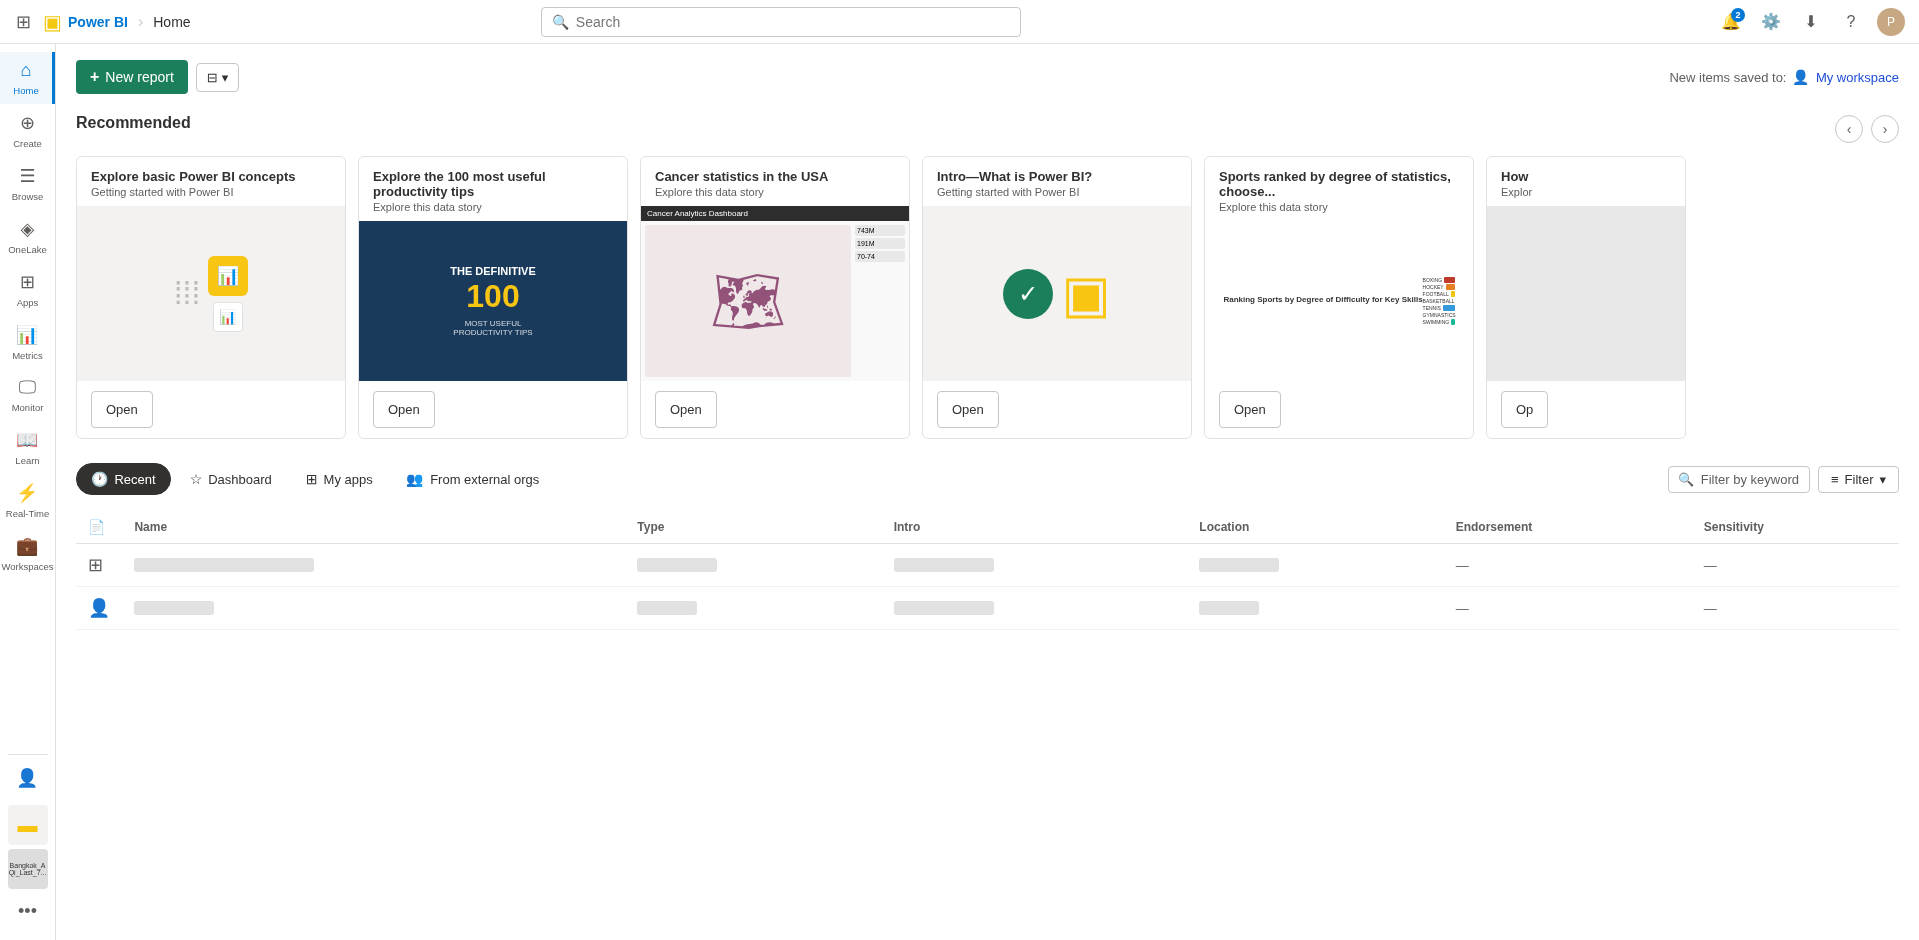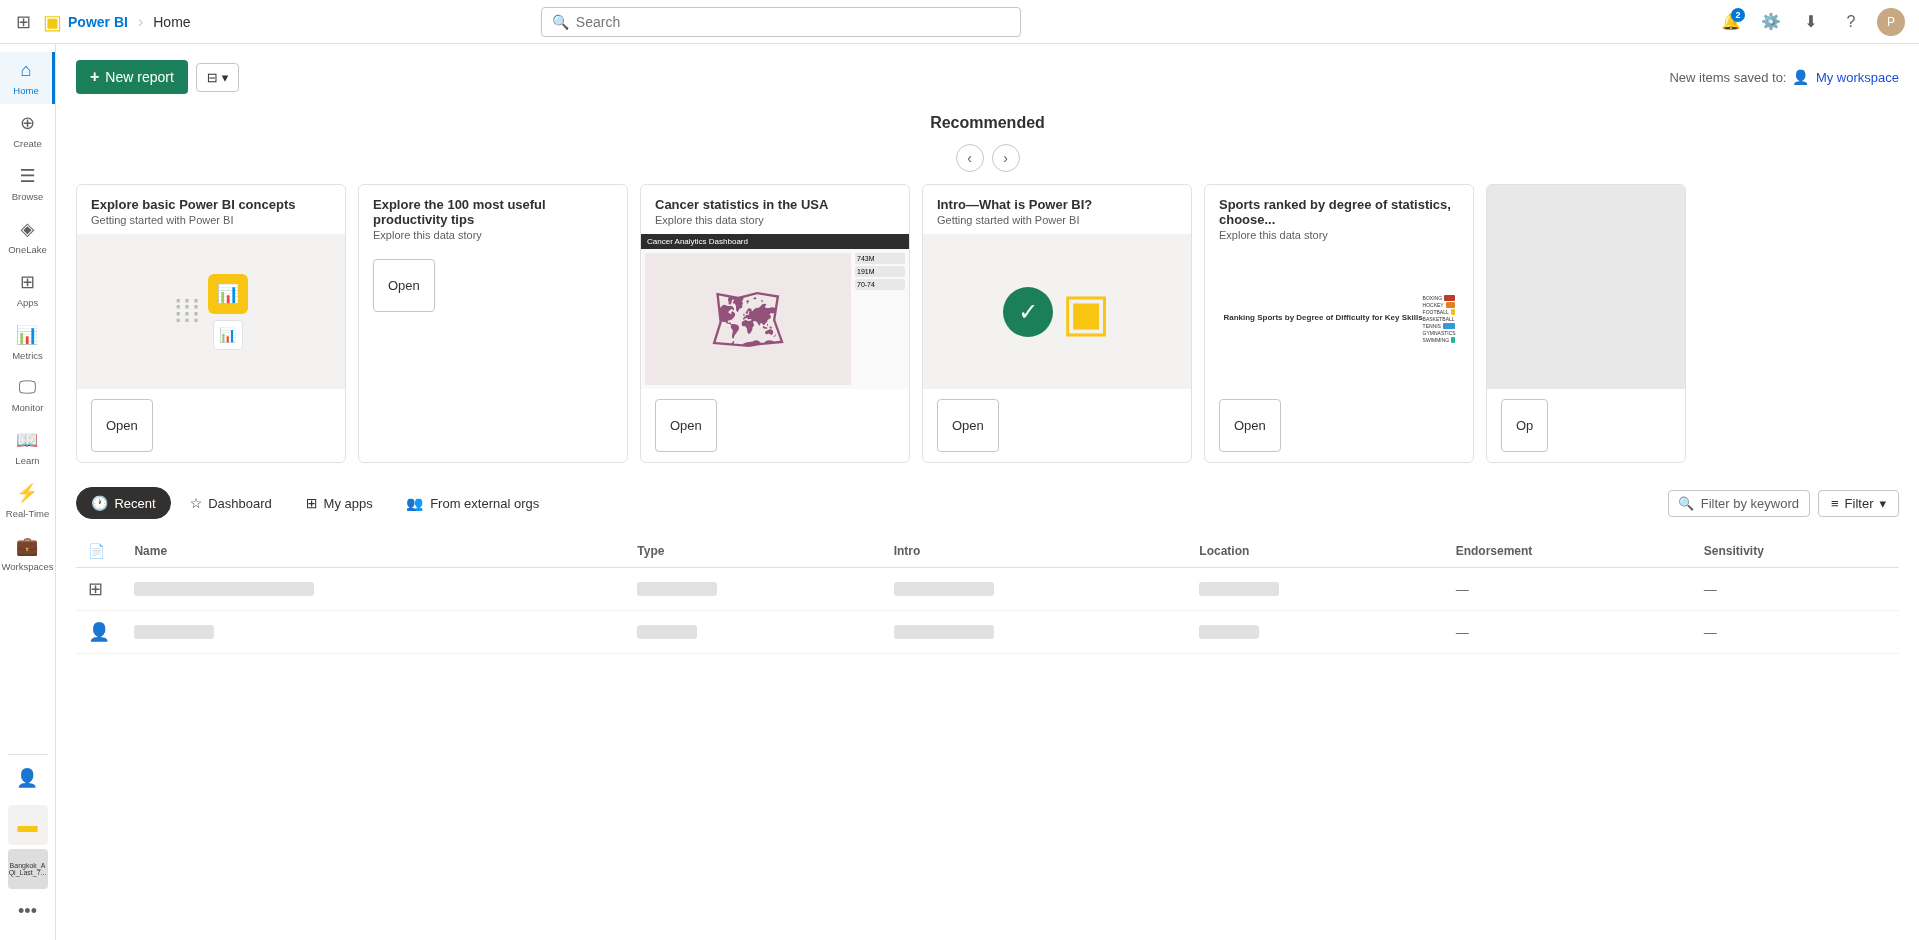--- a/index.html
+++ b/index.html
@@ -101,42 +101,42 @@
 
     
     .section-title { font-size: 16px; font-weight: 600; color: #323130; margin-bottom: 12px; }
     .recommended-nav { display: flex; align-items: center; gap: 8px; }
     .nav-arrow {
       width: 28px; height: 28px; border-radius: 50%; border: 1px solid #c8c6c4;
       background: #fff; cursor: pointer; display: flex; align-items: center;
       justify-content: center; color: #605e5c; font-size: 14px; flex-shrink: 0;
     }
     .recommended-header {
-      display: flex; align-items: center; justify-content: space-between; margin-bottom: 12px; flex-direction: column;
+      display: flex; align-items: center; justify-content: space-between; margin-bottom: 12px;
     }
     .cards-container {
       display: flex; gap: 12px; overflow: hidden;
     }
     .card {
       background: #fff; border: 1px solid #e1e1e1; border-radius: 6px;
       width: 270px; flex-shrink: 0; overflow: hidden;
       display: flex; flex-direction: column;
     }
     .card-header { padding: 12px 14px 8px; }
     .card-title { font-size: 13px; font-weight: 600; color: #323130; margin-bottom: 2px; }
     .card-subtitle { font-size: 11px; color: #605e5c; }
     .card-image {
       flex: 1; background: #f3f2f1; min-height: 140px;
       display: flex; align-items: center; justify-content: center;
       overflow: hidden; position: relative;
     }
     .card-footer { padding: 10px 14px; }
     .btn-open {
       background: transparent; border: 1px solid #c8c6c4; border-radius: 4px;
-      padding: 18px 14px; font-size: 13px; cursor: pointer; color: #323130;
+      padding: 10px 14px; font-size: 13px; cursor: pointer; color: #323130;
     }
 
     
     .card-img-explore {
       display: flex; gap: 8px; align-items: center; justify-content: center; padding: 16px;
     }
     .icon-box {
       width: 40px; height: 40px; background: #f9c513; border-radius: 6px;
       display: flex; align-items: center; justify-content: center; font-size: 20px;
     }
@@ -357,20 +357,27 @@
       <div class="card-footer">
         <button class="btn-open">Open</button>
       </div>
     </div>
 
     <div class="card">
       <div class="card-header">
         <div class="card-title">Explore the 100 most useful productivity tips</div>
         <div class="card-subtitle">Explore this data story</div>
       </div>
+      <div class="card-image" style="background:#1a3a5c;align-items:center;justify-content:center;">
+        <div class="book-thumb">
+          <div class="book-thumb-title">THE DEFINITIVE</div>
+          <div class="book-number">100</div>
+          <div class="book-thumb-sub">MOST USEFUL<br>PRODUCTIVITY TIPS</div>
+        </div>
+      </div>
       <div class="card-footer">
         <button class="btn-open">Open</button>
       </div>
     </div>
 
     <div class="card">
       <div class="card-header">
         <div class="card-title">Cancer statistics in the USA</div>
         <div class="card-subtitle">Explore this data story</div>
       </div>
@@ -447,20 +454,24 @@
             <div class="sports-bar-fill" style="width:60%;background:#1abc9c;"></div>
           </div>
         </div>
       </div>
       <div class="card-footer">
         <button class="btn-open">Open</button>
       </div>
     </div>
 
     <div class="card card-partial">
+      <div class="card-header">
+        <div class="card-title">How</div>
+        <div class="card-subtitle">Explor</div>
+      </div>
       <div class="card-image" style="background:#e8e8e8;min-height:100px;"></div>
       <div class="card-footer">
         <button class="btn-open">Op</button>
       </div>
     </div>
   </div>
 
   <div class="tabs-section">
     <div class="tabs-row">
       <div class="tabs-left">

